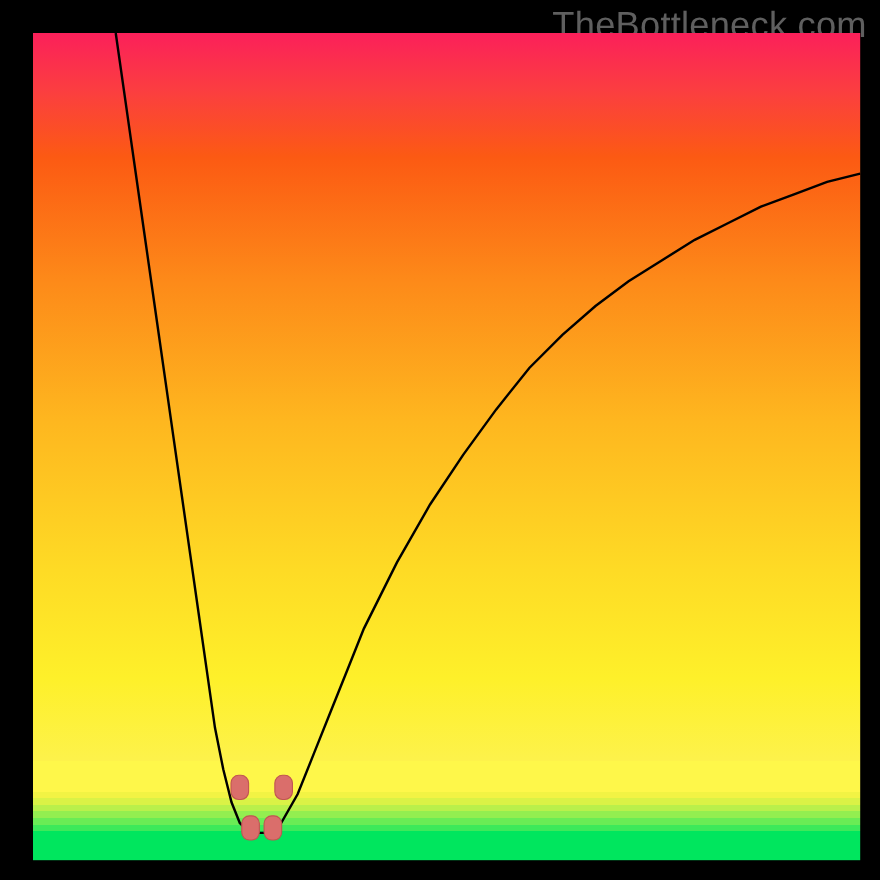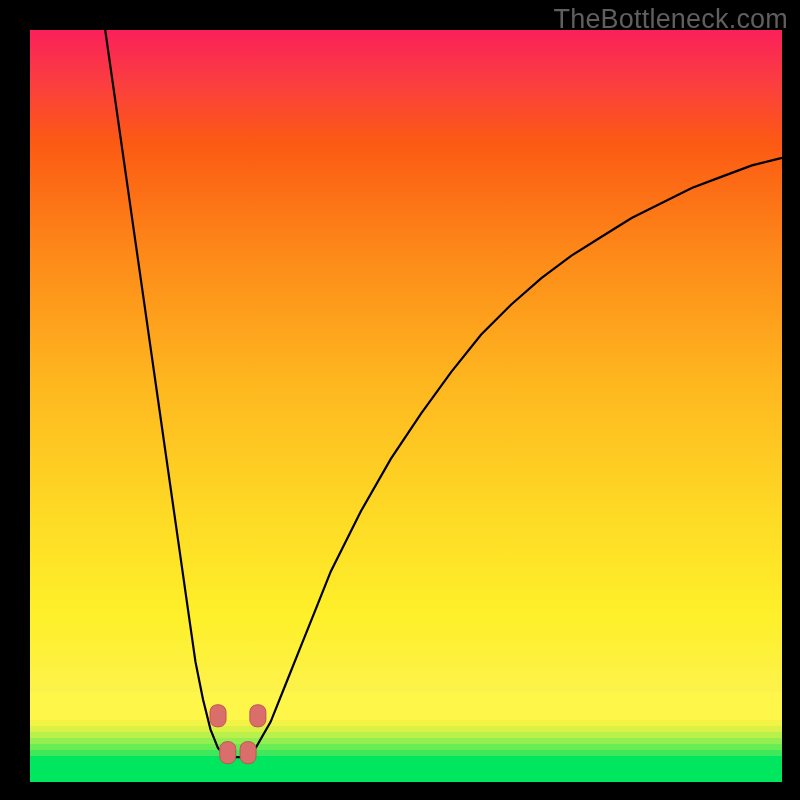--- a/index.html
+++ b/index.html
@@ -52,21 +52,21 @@
       #fc5a13 85%,
       #fb3e40 93%,
       #fb205a 100%
     );
   }
   .watermark {
     position: absolute;
     top: 4px;
     right: 12px;
     color: #5f5f5f;
-    font-size: 27px;
+    font-size: 33px;
     font-weight: 400;
     letter-spacing: 0.2px;
     user-select: none;
   }
   svg.curve {
     position: absolute;
     left: 0;
     top: 0;
     width: 752px;
     height: 752px;

